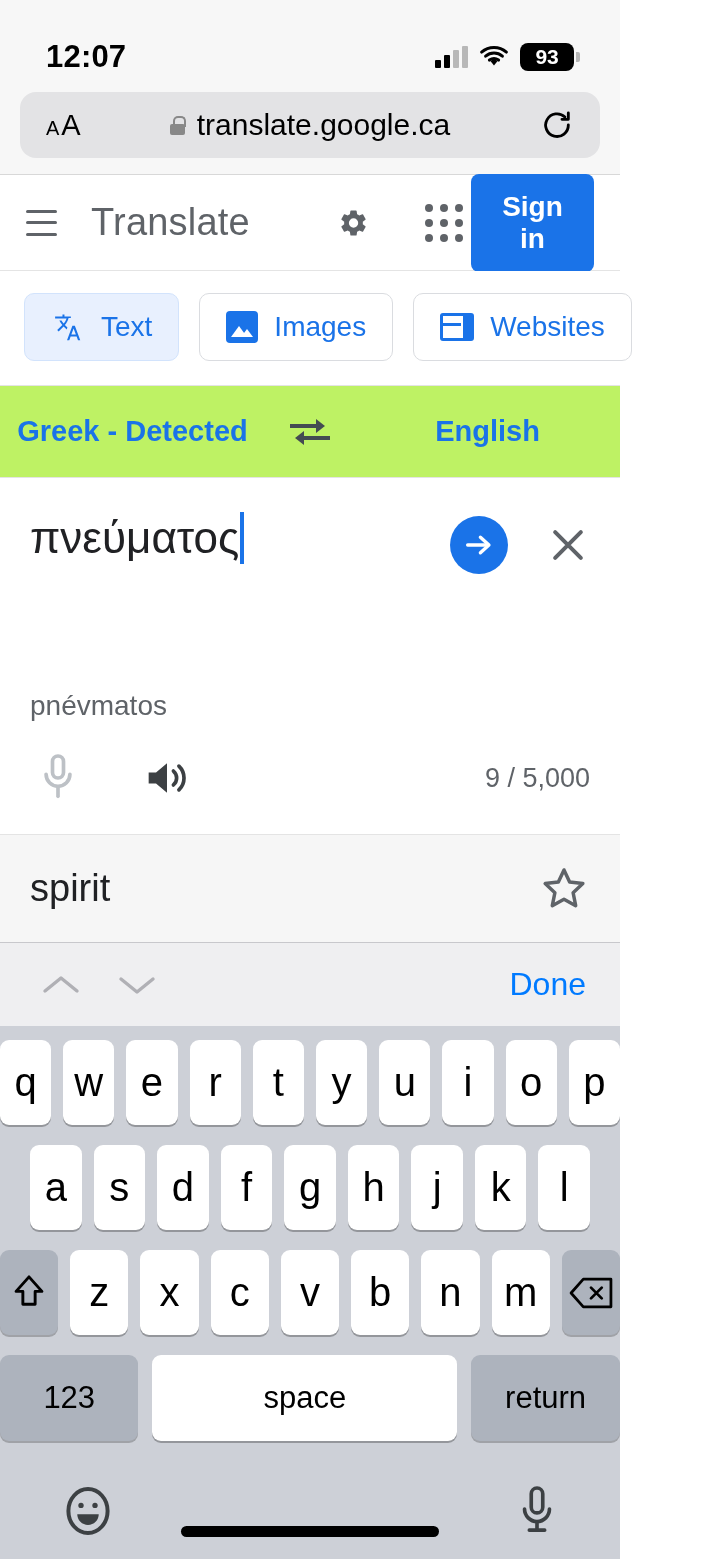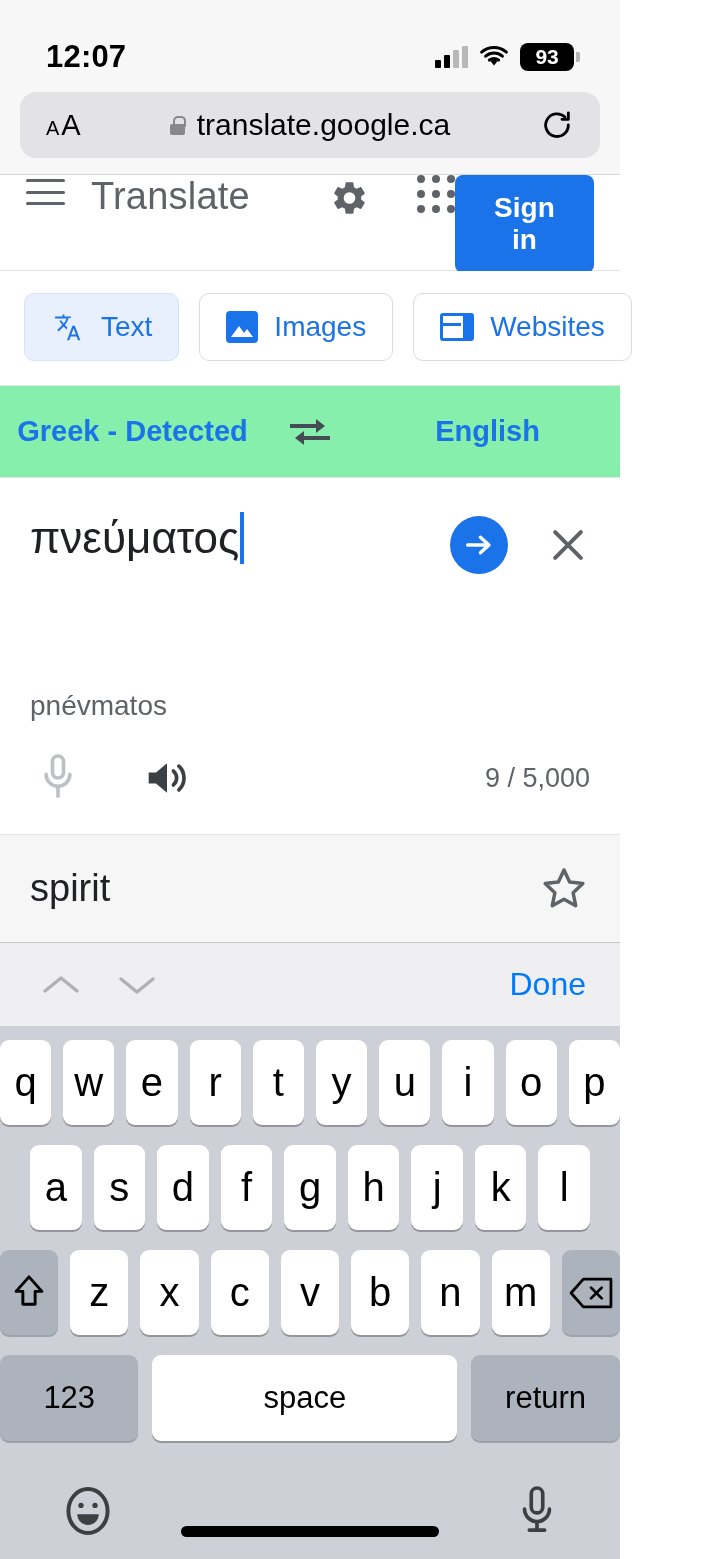--- a/index.html
+++ b/index.html
@@ -78,22 +78,22 @@
     content:""; position:absolute; left:0; bottom:0; width:15px; height:11px;
     background:#888; border-radius:2px;
   }
   .url-text { font-size: 30px; color:#000; }
   .reload {
     margin-left:auto; width: 34px; height: 34px; color:#000;
   }
 
   
   .gt-header {
-    height: 96px; display:flex; align-items:flex-start;
-    padding: 0 26px; gap: 0;
+    height: 96px; display:flex; align-items:center;
+    padding: 0 26px; gap: 8px;
     border-bottom: 1px solid #e4e4e4;
     background:#fff; flex:0 0 auto;
   }
   .hamburger { width: 46px; height: 34px; display:flex; flex-direction:column; justify-content:space-between; padding: 4px 0; }
   .hamburger i { display:block; height:3px; background:#5f6368; border-radius:2px; }
   .gt-title { font-size: 38px; color:#5f6368; margin-left: 26px; letter-spacing:.2px; }
   .gear { margin-left: 80px; }
   .apps { margin-left: 48px; display:grid; grid-template-columns: repeat(3, 8px); gap:7px; }
   .apps i { width:8px; height:8px; border-radius:50%; background:#5f6368; display:block; }
   .signin {
@@ -129,21 +129,21 @@
     width:0;height:0;border-left:6px solid transparent;border-right:6px solid transparent;
     border-bottom:8px solid #fff;
   }
   .ic-web { width:34px; height:28px; border:3px solid #1a73e8; border-radius:3px; position:relative; flex:0 0 auto;}
   .ic-web:before{content:"";position:absolute;left:0;top:7px;width:18px;height:3px;background:#1a73e8;}
   .ic-web:after{content:"";position:absolute;right:0;top:0;bottom:0;width:8px;background:#1a73e8;}
 
   
   .langbar {
     display:flex; align-items:center; height: 92px;
-    background:#86efac; border-bottom:1px solid #e4e4e4; flex:0 0 auto;
+    background:#bef264; border-bottom:1px solid #e4e4e4; flex:0 0 auto;
   }
   .lang {
     flex:1; text-align:center; font-size:29px; color:#1a73e8; font-weight:600;
     cursor:pointer;
   }
   .swapbtn { width: 90px; display:flex; align-items:center; justify-content:center; cursor:pointer;}
 
   
   .source {
     background:#fff; padding: 34px 30px 0 30px; position:relative;

